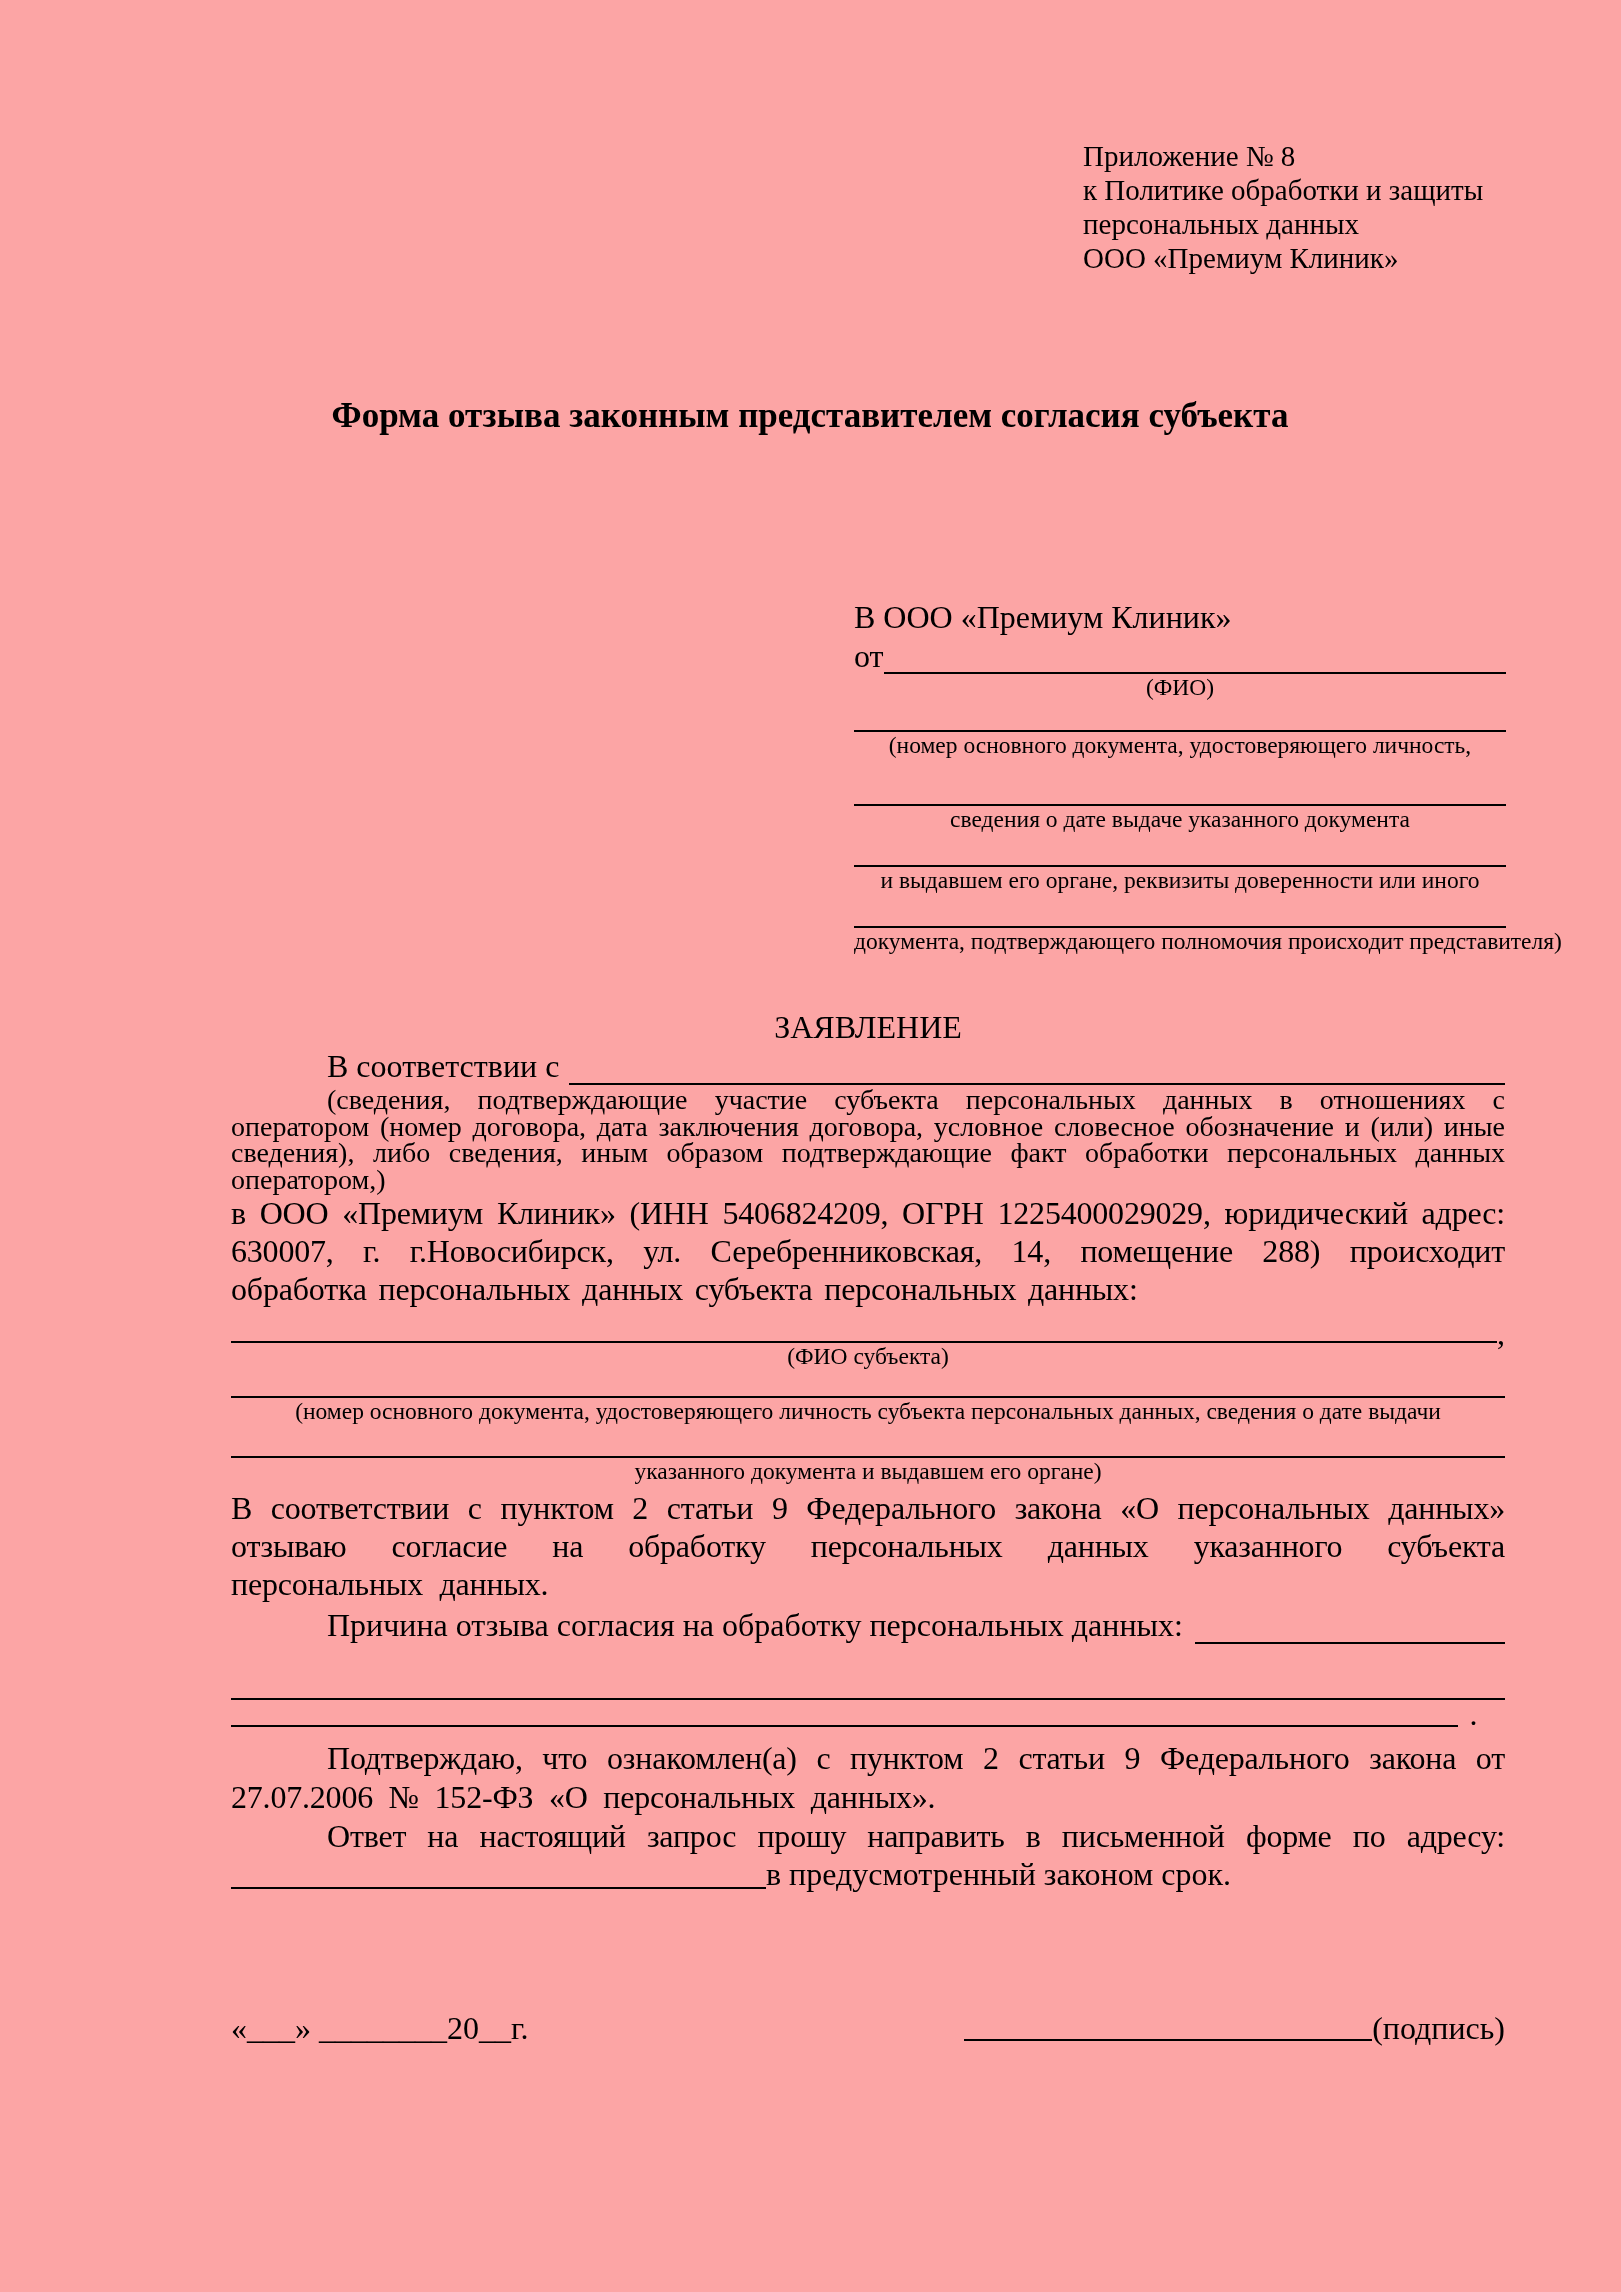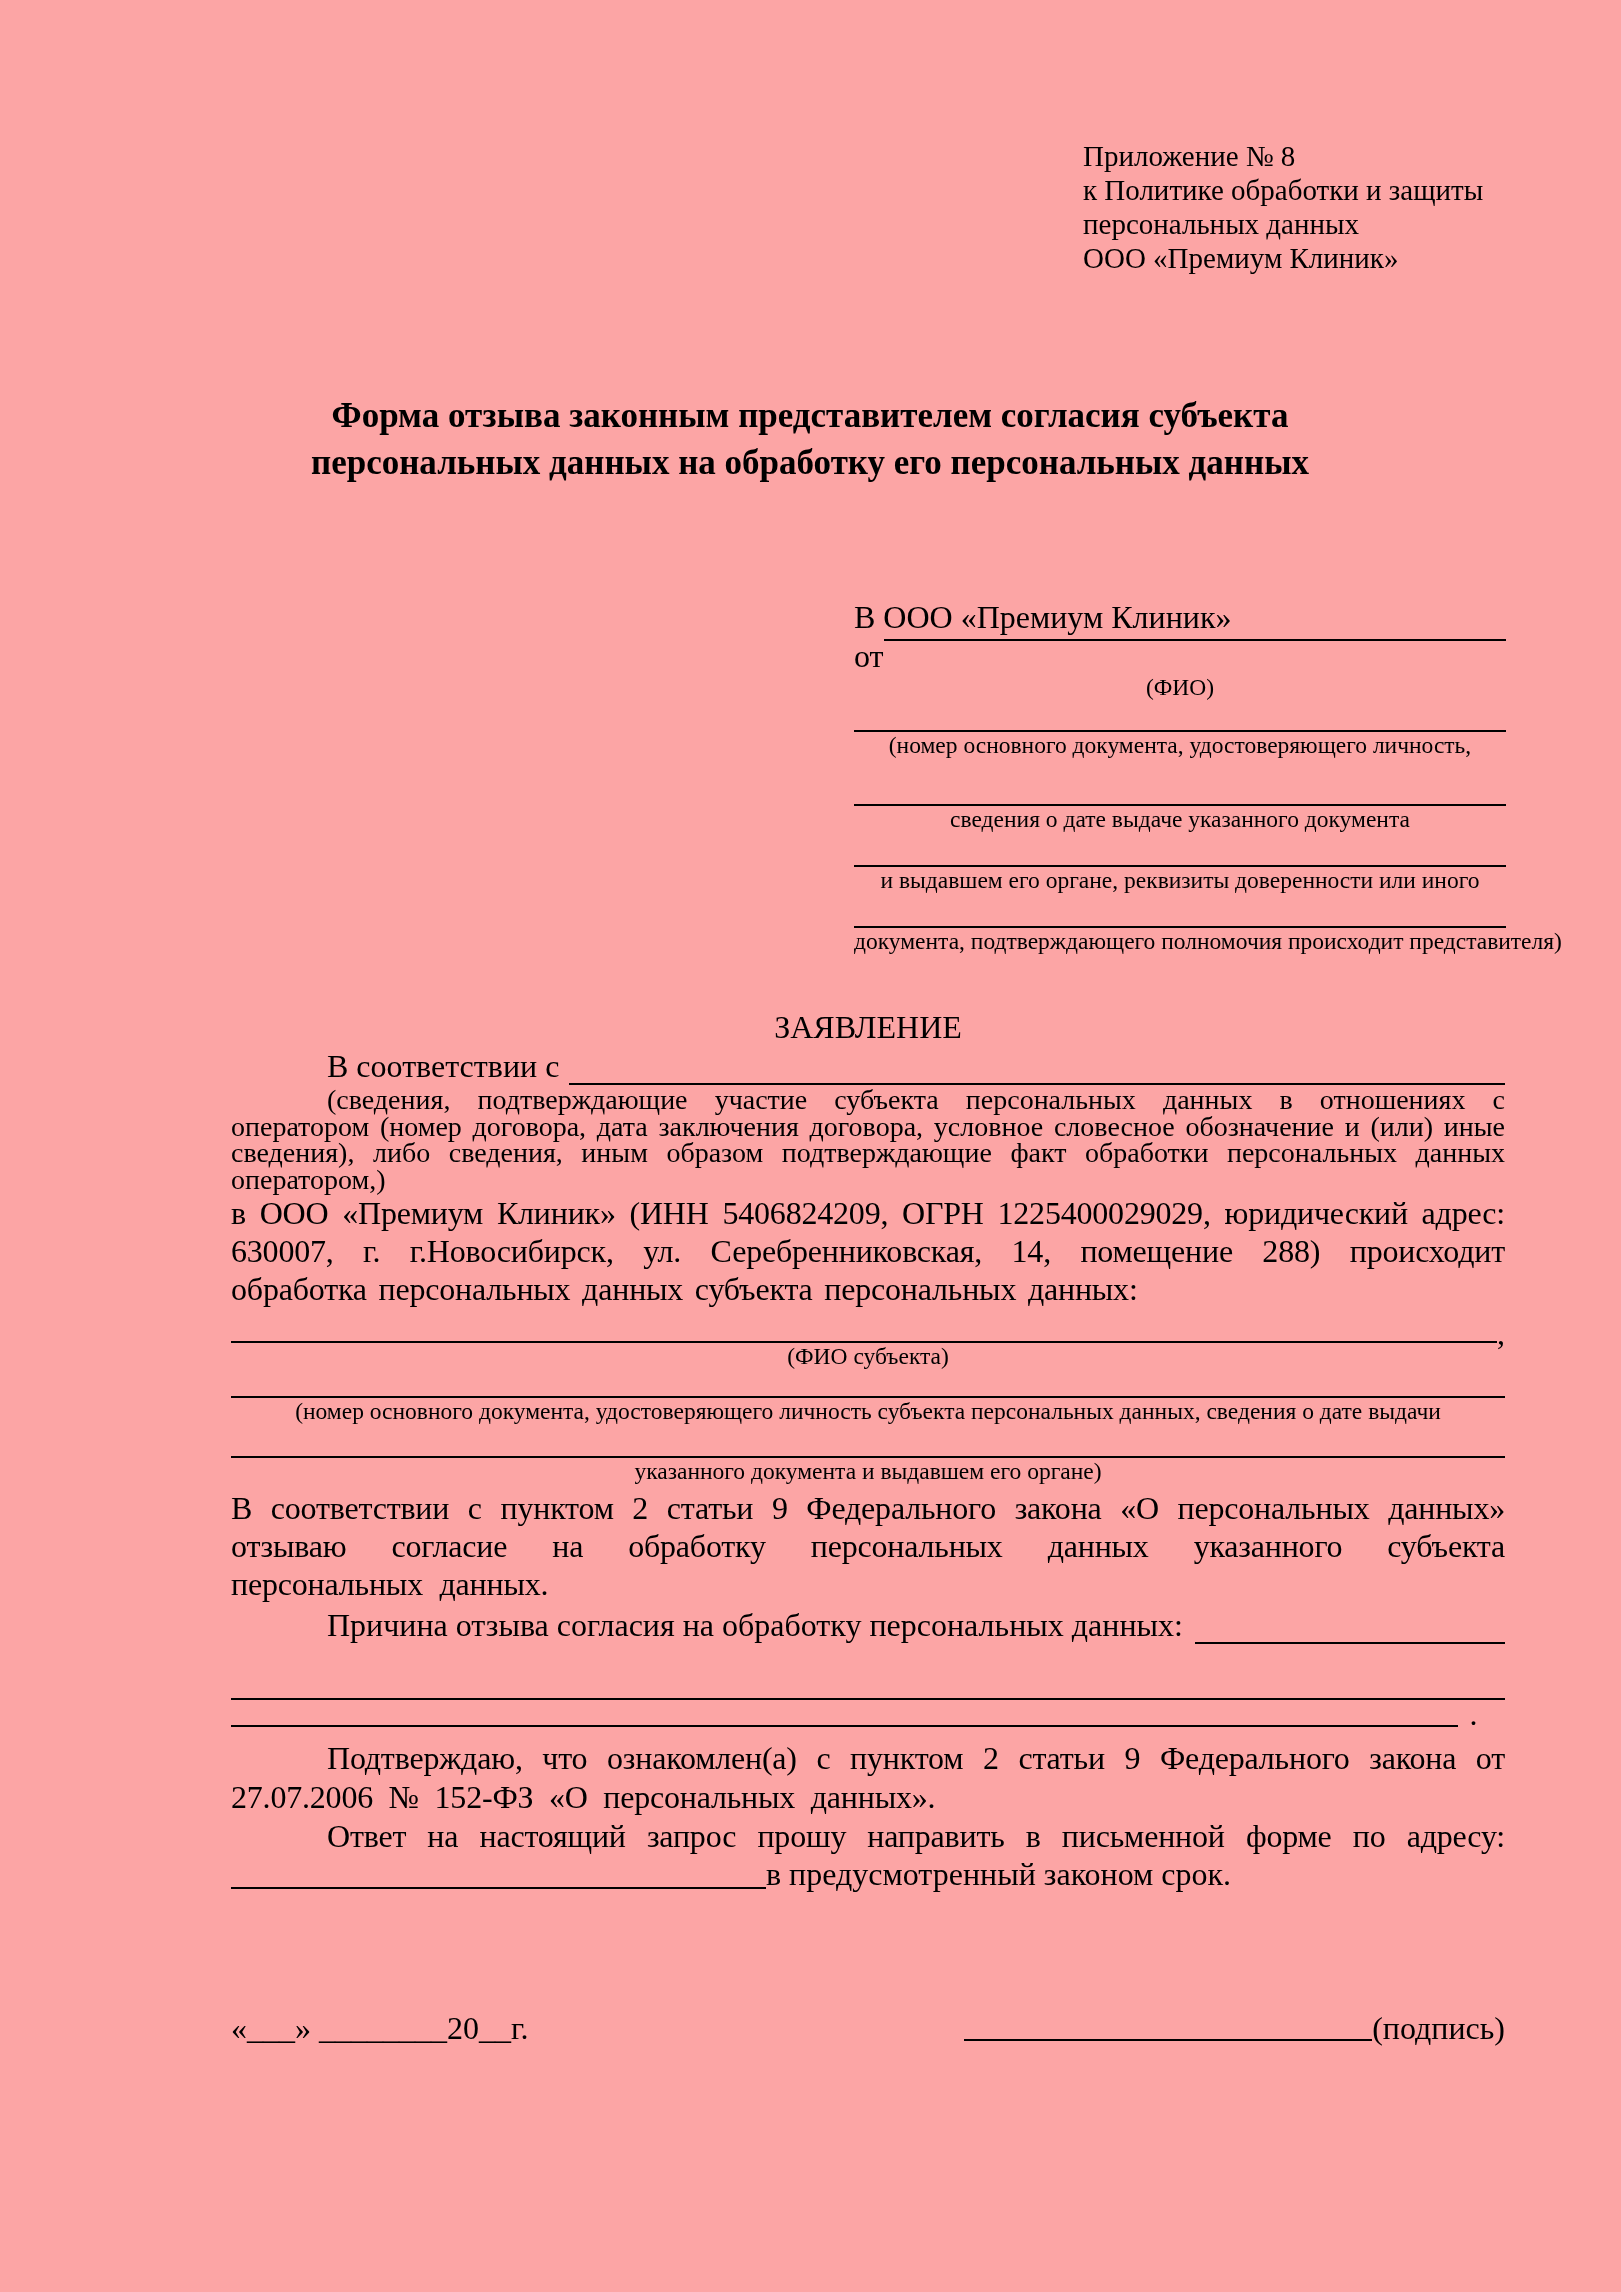--- a/index.html
+++ b/index.html
@@ -18,21 +18,21 @@
 
   
   .doc-title {
     position:absolute; left:124px; top:392px; width:1372px;
     text-align:center; font-weight:bold; font-size:35px; line-height:47px;
   }
 
   
   .addressee { position:absolute; left:854px; top:600px; width:652px; font-size:32px; line-height:35px; }
   .addr-to { margin-bottom:3.9px; }
-  .flexrow { display:flex; align-items:flex-start; }
+  .flexrow { display:flex; align-items:flex-end; }
   .fill { flex:1 1 auto; border-bottom:2.9px solid #000; }
   .caption { font-size:23.5px; line-height:27.4px; text-align:center; white-space:nowrap; }
   .hl { border-bottom:2.9px solid #000; height:0; }
   .addr-line-1 { margin-top:29px; }
   .addr-line-2 { margin-top:44px; }
   .addr-line-3 { margin-top:32px; }
   .addr-line-4 { margin-top:31px; }
 
   
   .content { position:absolute; left:231px; top:1008px; width:1274px; font-size:32px; line-height:38px; }
@@ -72,21 +72,20 @@
 
   <div class="appendix">
     <div>Приложение № 8</div>
     <div>к Политике обработки и защиты</div>
     <div>персональных данных</div>
     <div>ООО «Премиум Клиник»</div>
   </div>
 
   <div class="doc-title">
     <div>Форма отзыва законным представителем согласия субъекта</div>
-    <div>персональных данных на обработку его персональных данных</div>
   </div>
 
   <div class="addressee">
     <div class="addr-to">В ООО «Премиум Клиник»</div>
     <div class="flexrow">
       <span class="lbl">от</span>
       <span class="fill"></span>
     </div>
     <div class="caption">(ФИО)</div>
 

